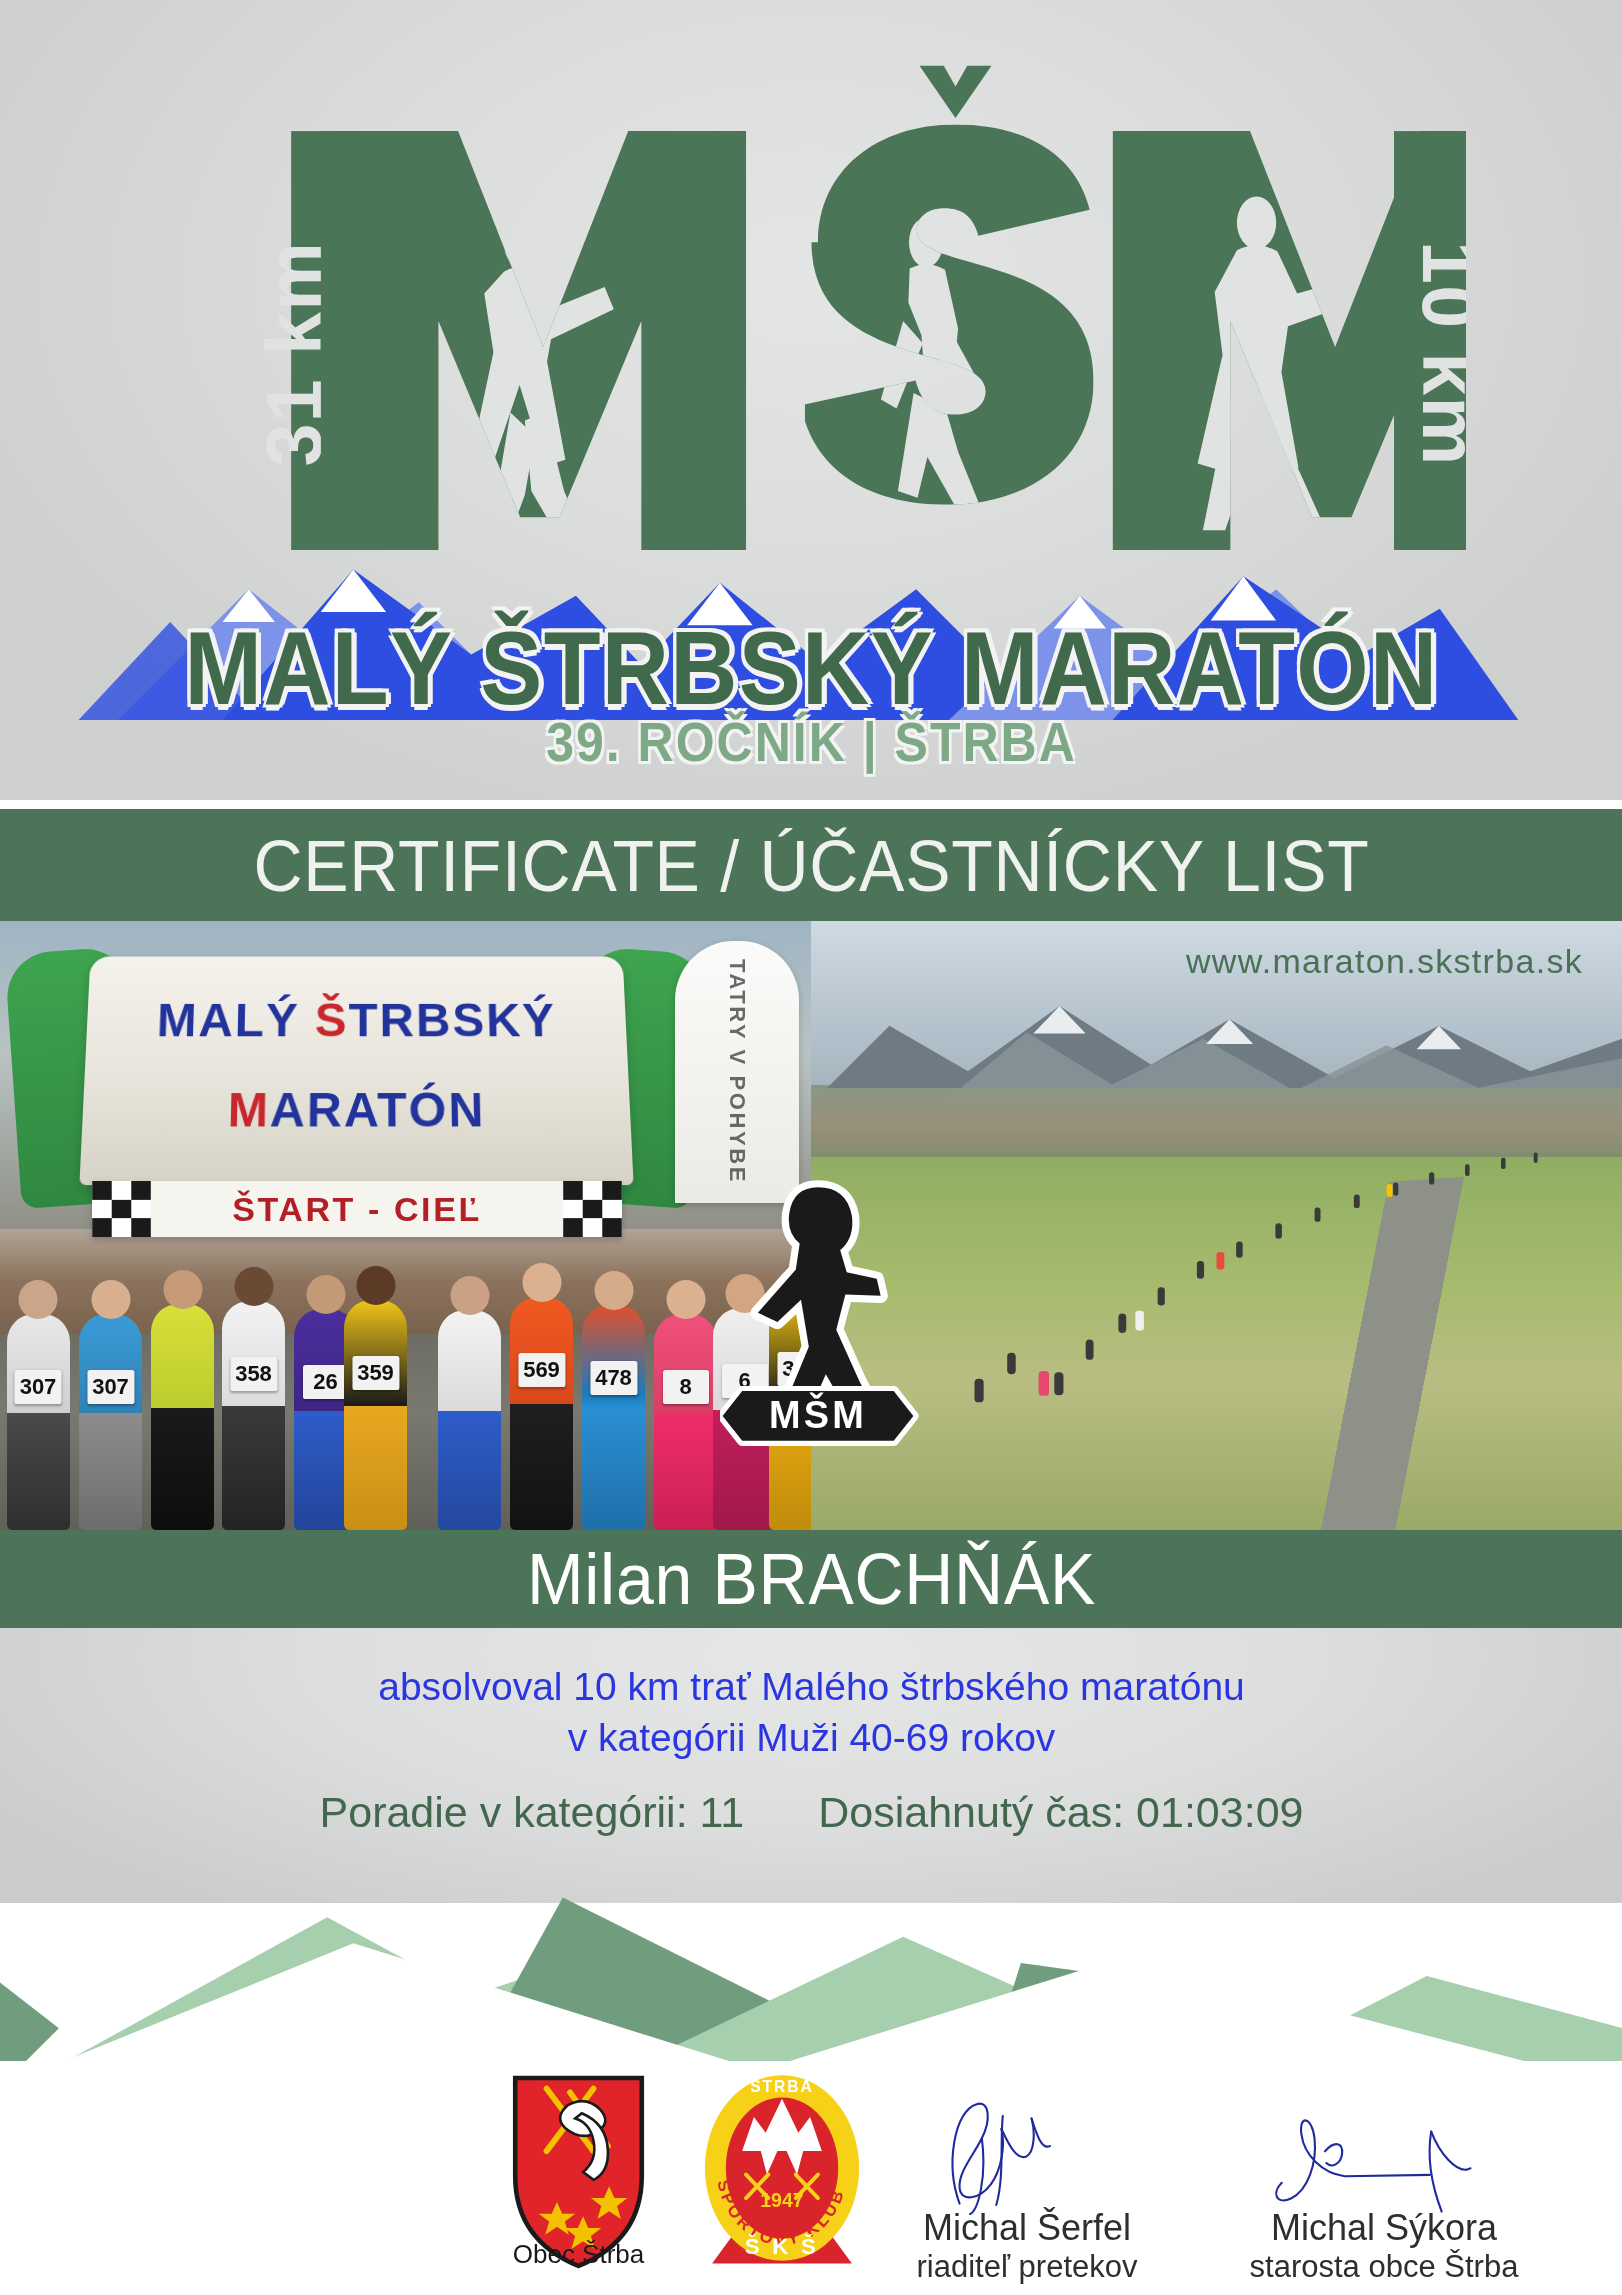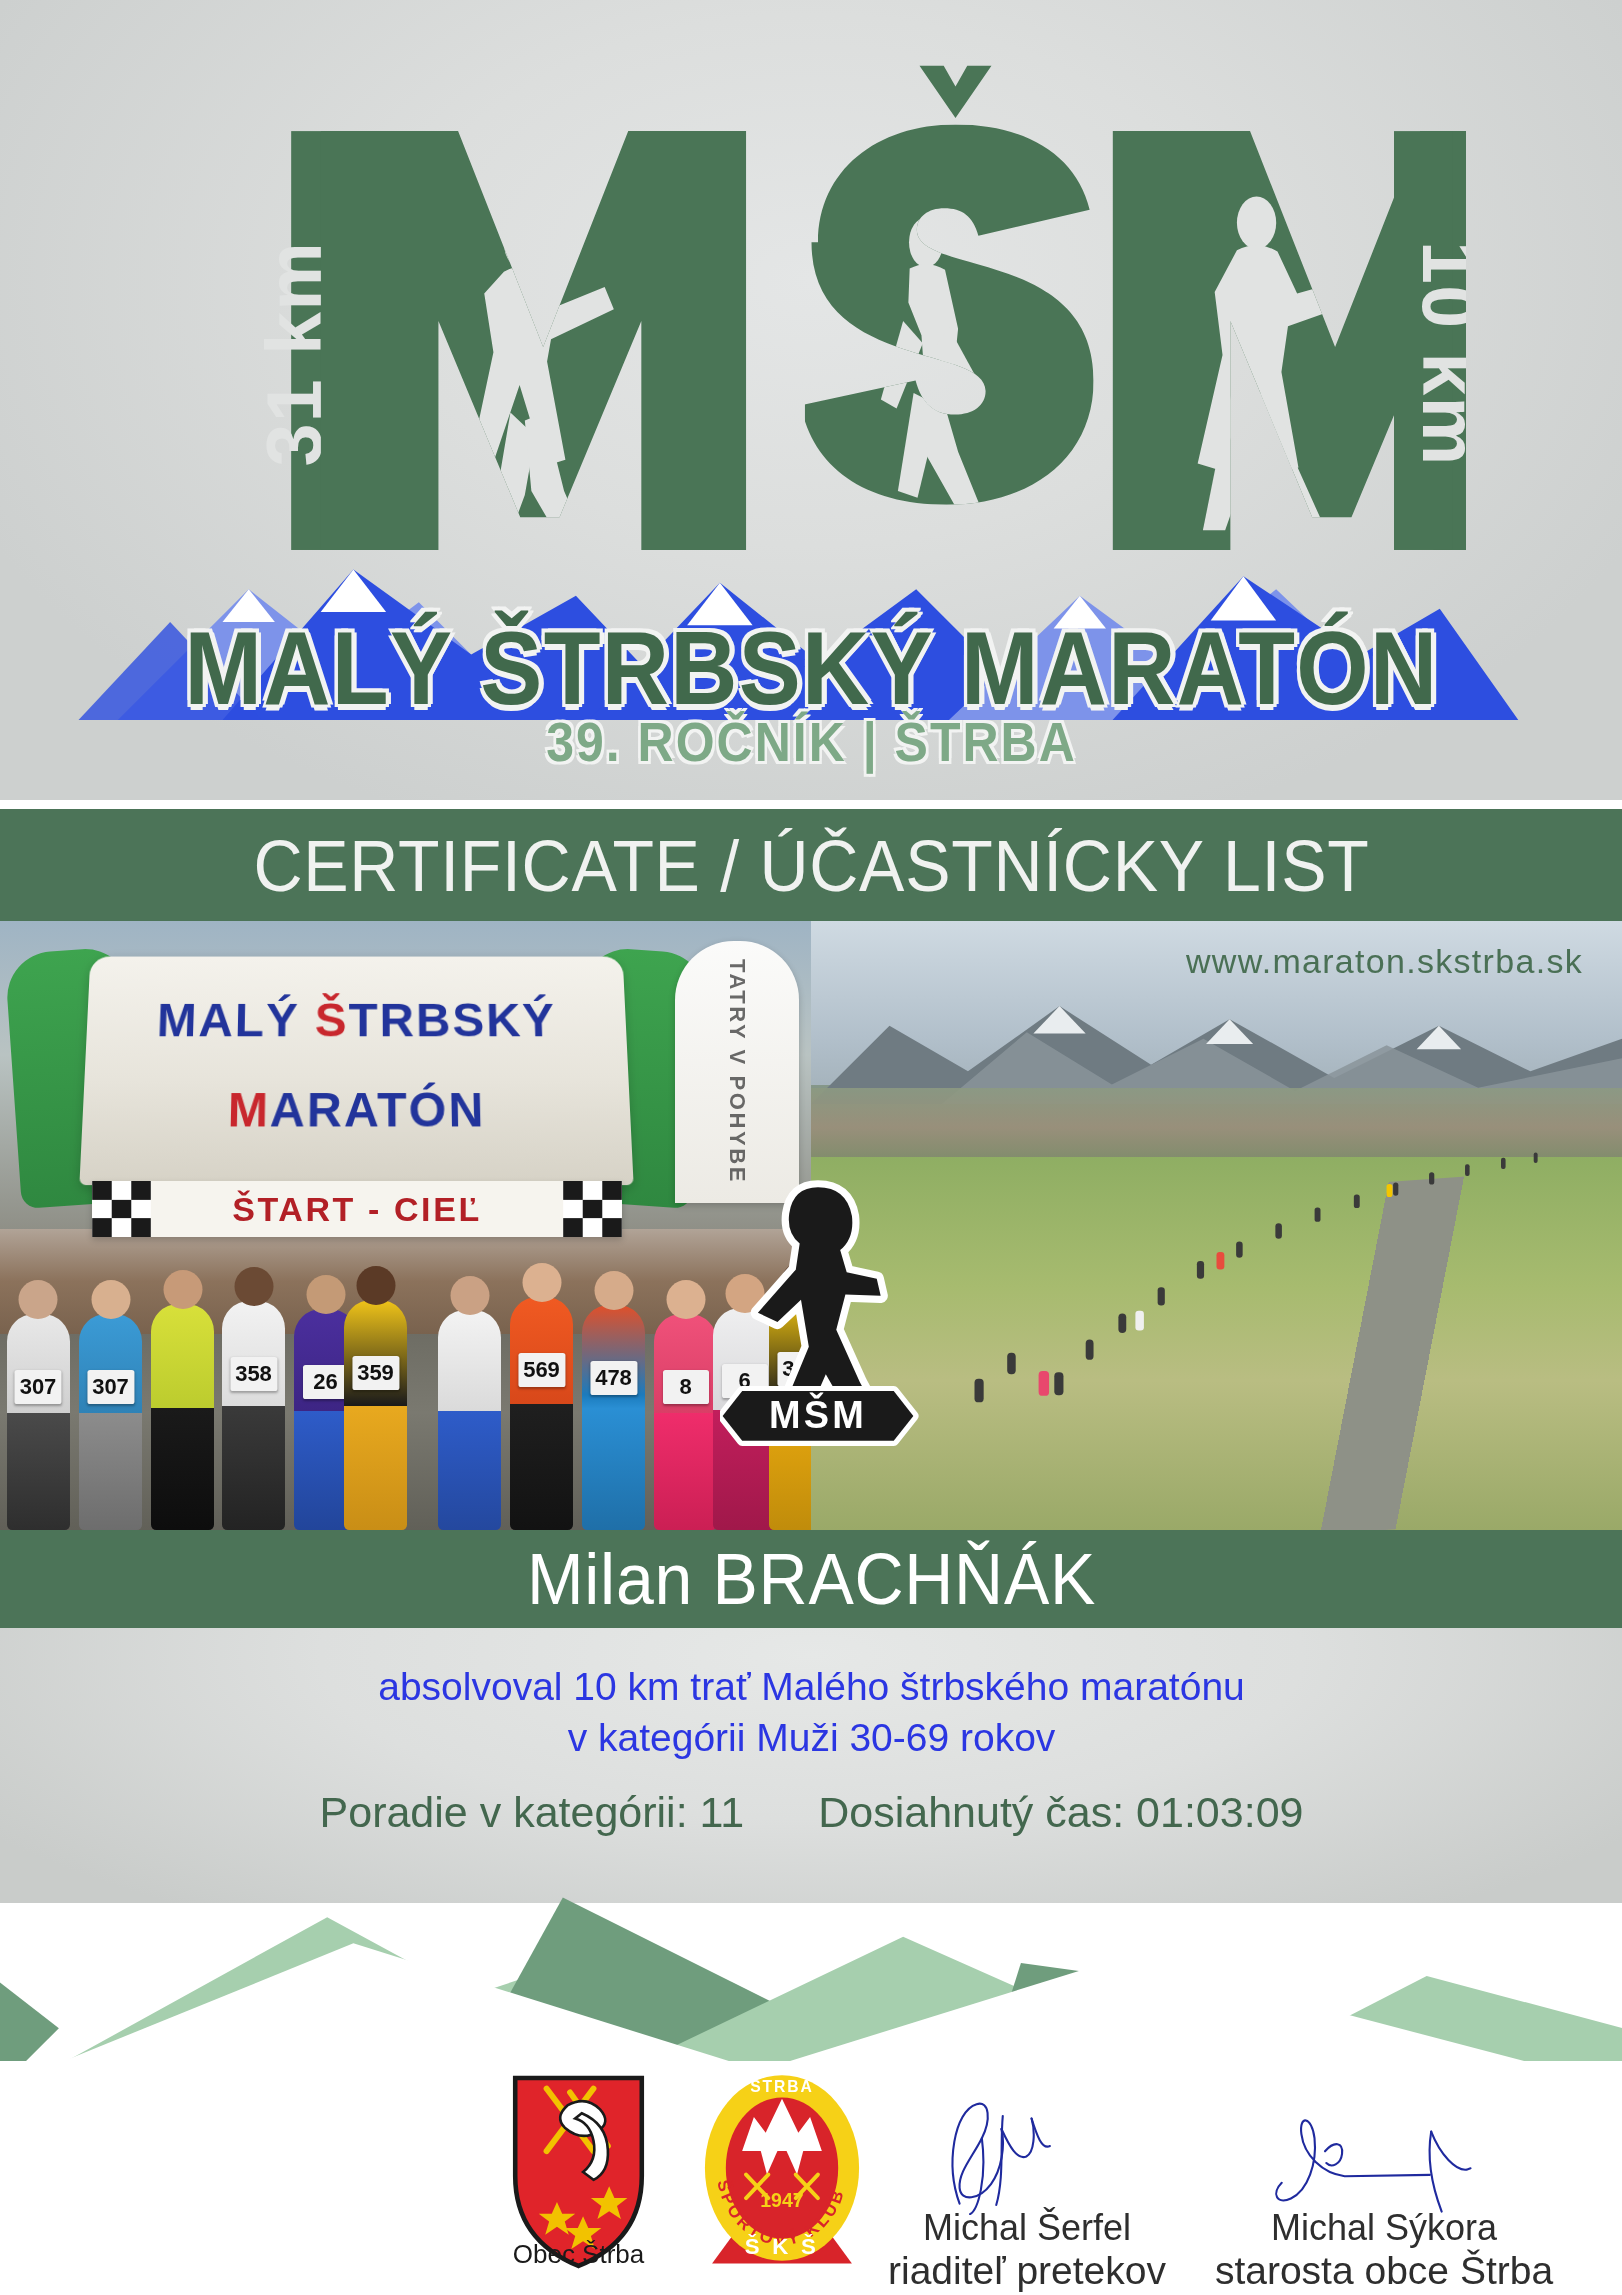--- a/index.html
+++ b/index.html
@@ -260,21 +260,21 @@
     position: absolute; left: 487px; top: 178px; width: 183px;
     text-align: center; font-size: 26px; font-weight: normal; color: #1a1a1a;
   }
   .crest-sks { position: absolute; left: 700px; top: 9.2px; width: 164px; height: 196px; }
 
   .sig-block { position: absolute; width: 340px; text-align: center; }
   .sig-block.a { left: 857px; top: 39px; }
   .sig-block.b { left: 1214px; top: 39px; }
   .sig-svg { display: block; margin: 0 auto; }
   .sig-name { font-size: 36px; color: #2e2e2e; margin-top: -7.9px; }
-  .sig-role { font-size: 39px; color: #2e2e2e; }
+  .sig-role { font-size: 31px; color: #2e2e2e; }
 </style>
 </head>
 <body>
 
 <div class="page">
 
   <div class="logo-band">
 
     <div class="msm-wrap">
       <svg class="msm-svg" width="1309" height="576" viewBox="0 0 2000 880">
@@ -517,21 +517,21 @@
     </svg>
   </div>
 
   <div class="name-bar">
     <span class="name-text">Milan BRACHŇÁK</span>
   </div>
 
   <div class="details">
     <div class="desc">
       <div>absolvoval 10 km trať Malého štrbského maratónu</div>
-      <div>v kategórii Muži 30-69 rokov</div>
+      <div>v kategórii Muži 40-69 rokov</div>
     </div>
     <div class="results">
       <span>Poradie v kategórii: 11</span>
       <span>Dosiahnutý čas: 01:03:09</span>
     </div>
   </div>
 
   <svg class="mount-decor" viewBox="0 0 2480 320" preserveAspectRatio="none">
     <rect x="0" y="0" width="2480" height="320" fill="#ffffff" opacity="0"></rect>
     <polygon points="0,320 0,160 90,230 0,320" fill="#6f9d7d"></polygon>

